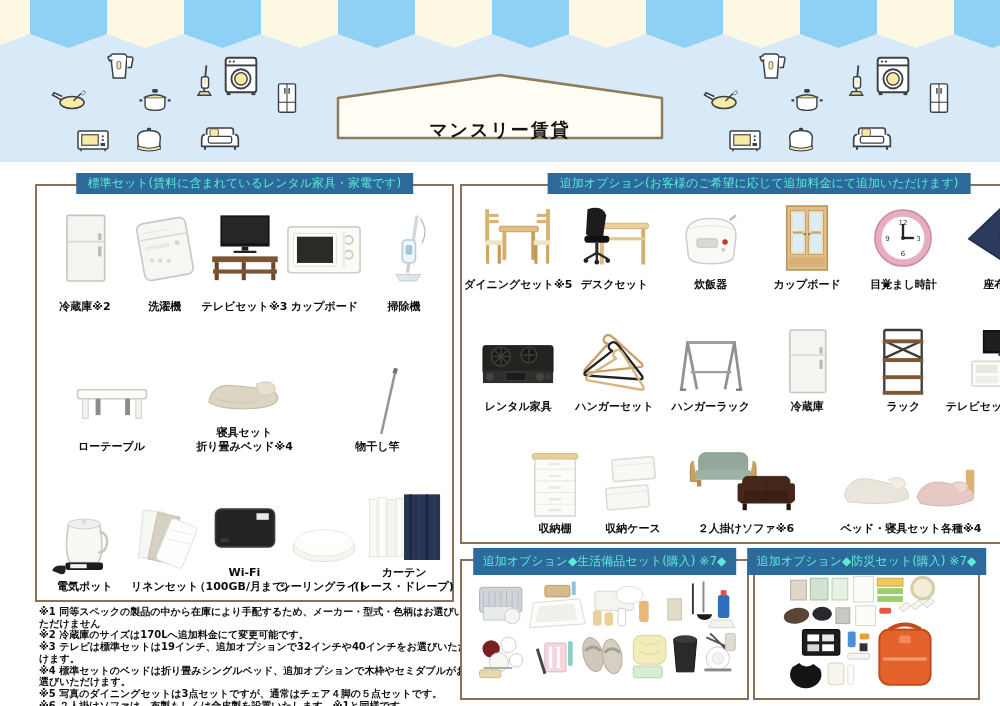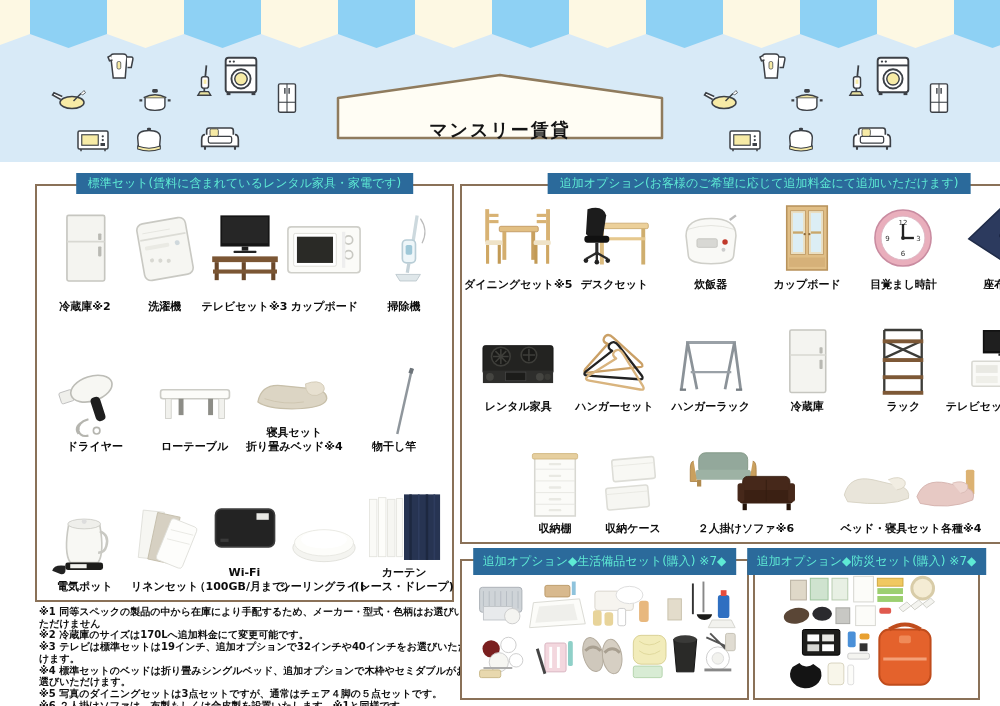--- a/index.html
+++ b/index.html
@@ -317,34 +317,20 @@
                 <rect x="48" y="34" width="16" height="28" rx="5" fill="#eef6f9" stroke="#b8cdd6" stroke-width="2"></rect>
                 <rect x="52" y="40" width="8" height="12" rx="2" fill="#9fc8d8"></rect>
                 <path d="M56,62 L54,74" stroke="#c5d2d8" stroke-width="4"></path>
                 <path d="M40,76 h30 l-5,8 h-20 z" fill="#dfe7ea" stroke="#b8c4ca"></path>
               </svg>
             </div>
             <div class="plabel">掃除機</div>
           </div>
       </div>
       <div class="row r2">
-        <div class="cell">
-            <div class="pimg">
-              <svg viewBox="0 0 100 90">
-                <g transform="rotate(-18 45 30)">
-                  <rect x="6" y="22" width="16" height="14" rx="2" fill="#efefeb" stroke="#bbb"></rect>
-                  <ellipse cx="46" cy="29" rx="26" ry="15" fill="#f7f7f3" stroke="#bdbdb7" stroke-width="2"></ellipse>
-                  <rect x="40" y="40" width="12" height="30" rx="5" fill="#1e1e1e"></rect>
-                </g>
-                <path d="M42,66 q-14,4 -12,14 q2,8 12,6 M34,70 q-10,6 -4,14" stroke="#b5b5af" stroke-width="2.5" fill="none"></path>
-                <circle cx="52" cy="80" r="4" fill="none" stroke="#b5b5af" stroke-width="2"></circle>
-              </svg>
-            </div>
-            <div class="plabel">ドライヤー</div>
-          </div>
         <div class="cell">
             <div class="pimg">
               <svg viewBox="0 0 100 90">
                 <rect x="8" y="30" width="84" height="11" rx="3" fill="#fcfcf9" stroke="#ccccc6" stroke-width="2"></rect>
                 <rect x="14" y="41" width="7" height="24" fill="#f1f1ed" stroke="#ccccc6"></rect>
                 <rect x="79" y="41" width="7" height="24" fill="#f1f1ed" stroke="#ccccc6"></rect>
                 <rect x="30" y="41" width="6" height="20" fill="#8d8d87"></rect>
                 <rect x="66" y="41" width="6" height="20" fill="#8d8d87"></rect>
               </svg>
             </div>

